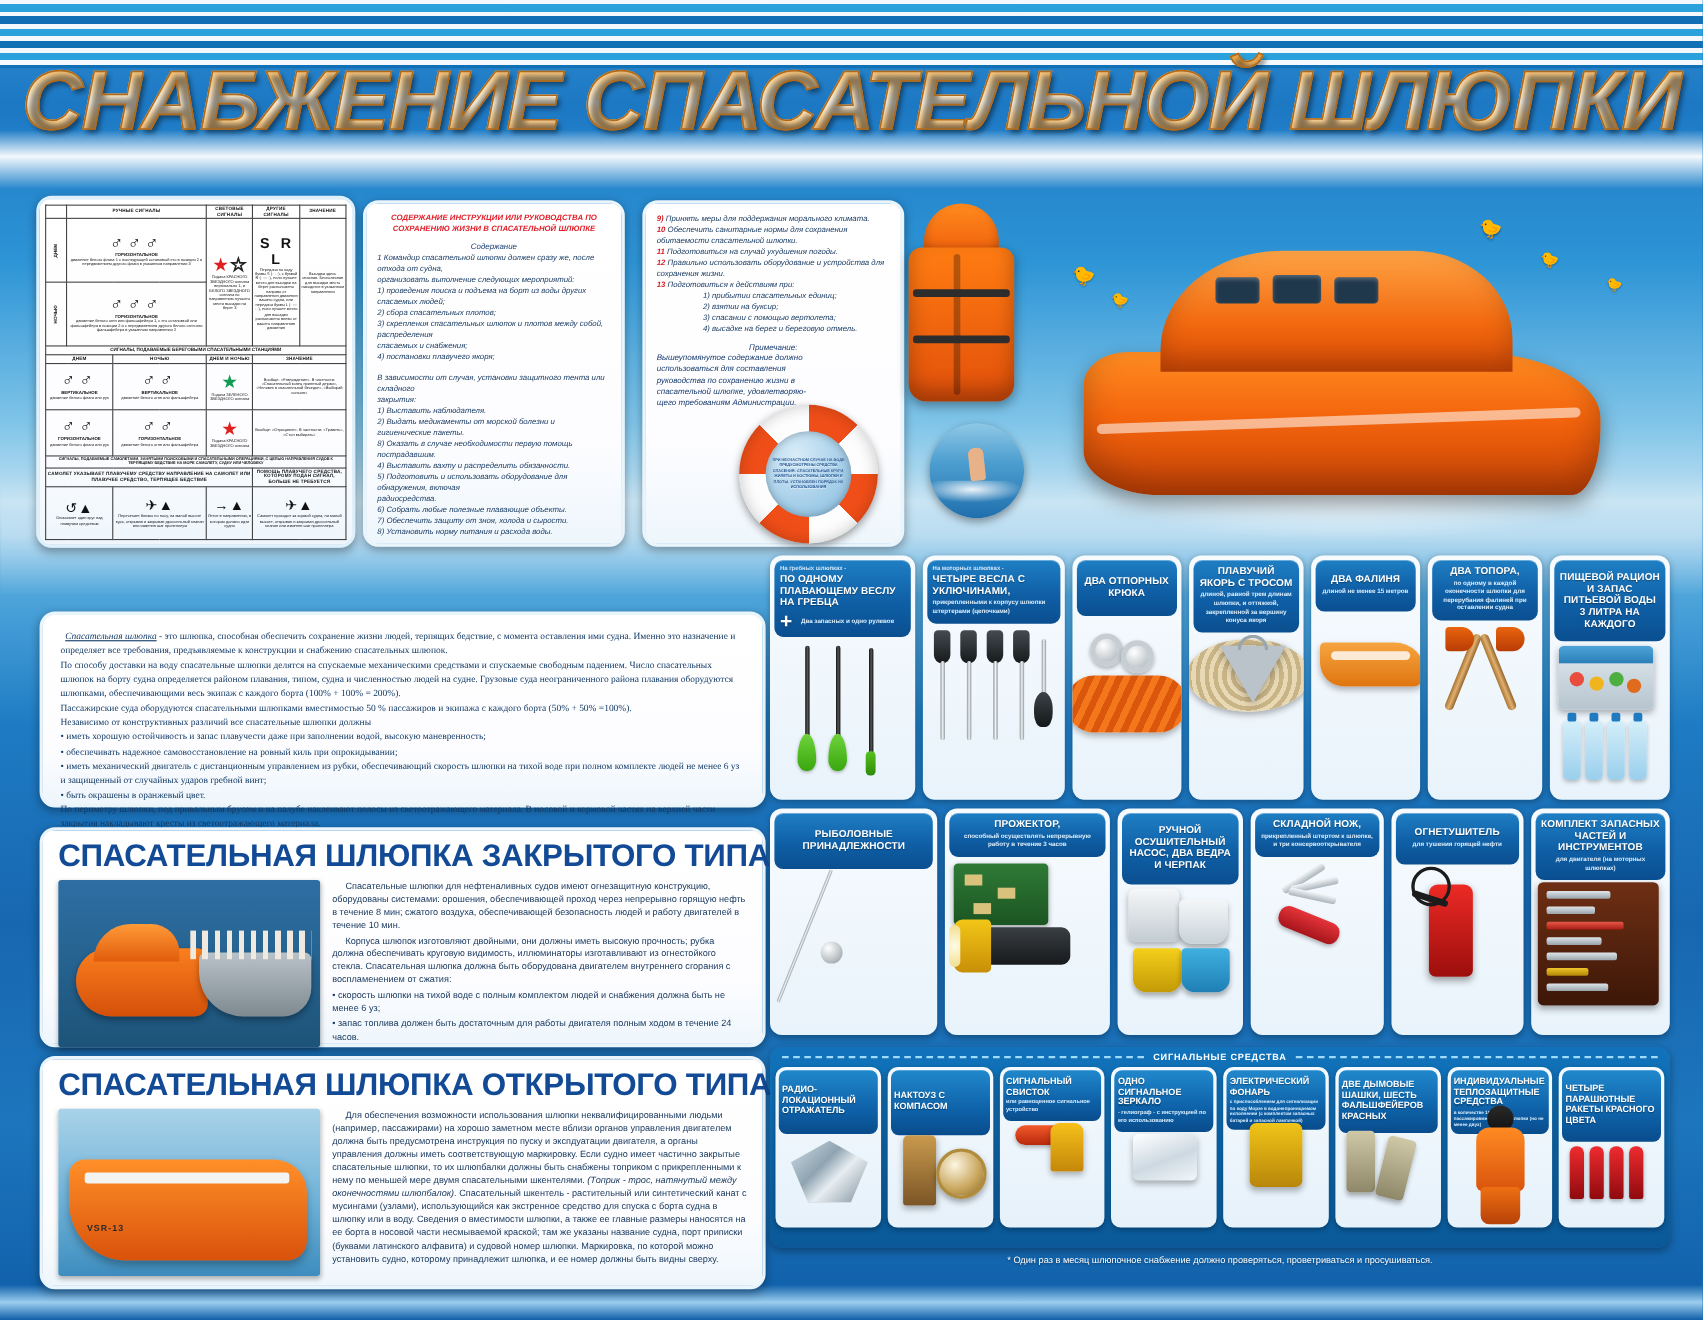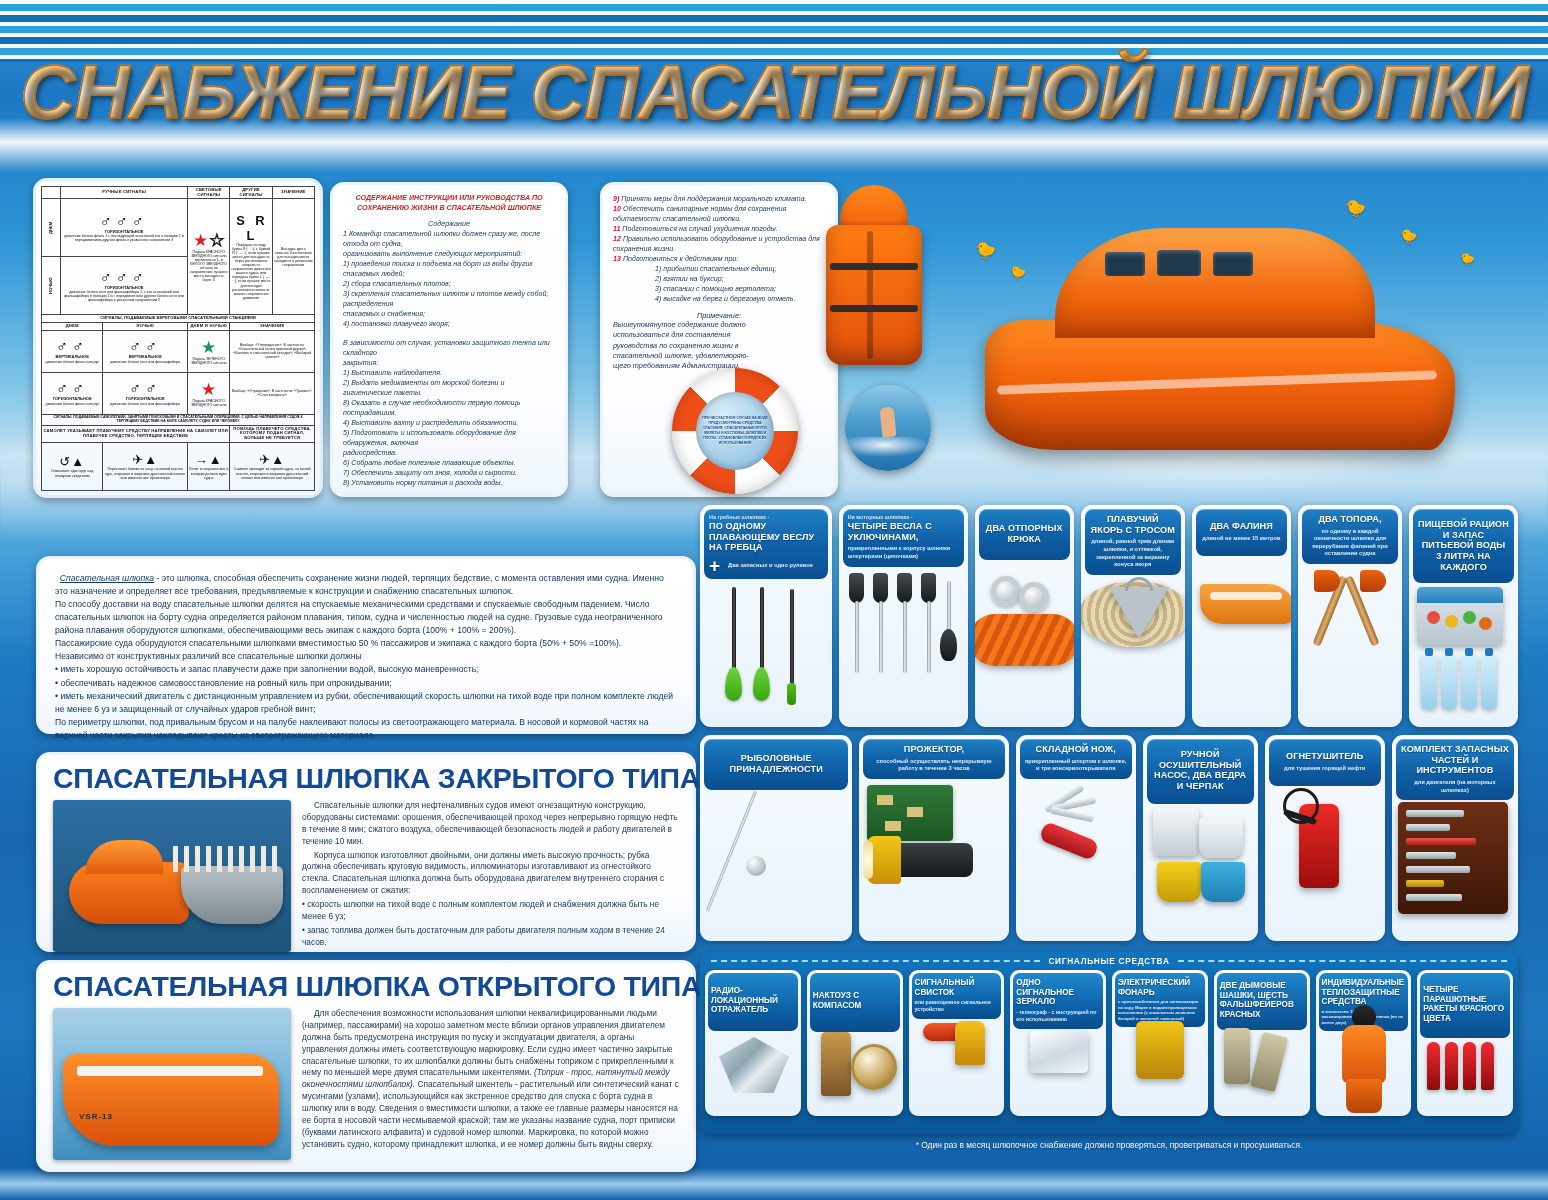--- a/index.html
+++ b/index.html
@@ -80,21 +80,21 @@
   .fig-row { font-size:16px; letter-spacing:4px; line-height:1; color:#000;}
   .star-red { color:#e02020; font-size:17px; }
   .star-white { color:#fff; font-size:17px; -webkit-text-stroke:1px #222;}
   .star-green { color:#129a55; font-size:17px;}
   .morse { font-size:13px; font-weight:bold; letter-spacing:1px;}
   .ship { font-size:13px; letter-spacing:1px;}
   .cap { display:block; font-weight:bold; font-size:4px; }
 
   
   #instr-left { left:330px; top:182px; width:238px; height:315px; padding:9px 10px; }
-  #instr-right { left:600px; top:182px; width:238px; height:315px; padding:9px 10px; overflow:hidden;}
+  #instr-right { left:584px; top:182px; width:238px; height:315px; padding:9px 10px; overflow:hidden;}
   .instr-head { color:#e0202a; font-weight:bold; font-style:italic; font-size:7.1px;
                 text-align:center; line-height:1.4; margin-bottom:5px; }
   .instr-sub { text-align:center; font-style:italic; font-size:7.2px; color:#1a3d73;
                margin-bottom:1px;}
   .instr-body { font-size:7.1px; font-style:italic; color:#13365f; line-height:1.41; }
   .instr-body p { margin:0; }
   .instr-body .ind { padding-left:42px; }
   .num { color:#d41f26; font-weight:bold; }
   .note-head { text-align:center; font-style:italic; font-size:7.3px; color:#16396b; margin-top:7px;}
   .note-body { font-size:7.3px; font-style:italic; color:#16396b; line-height:1.42; width:142px;}
@@ -154,21 +154,21 @@
      box-shadow: inset 0 2px 4px rgba(255,255,255,.25);}
   .boat .stripe { position:absolute; left:12px; top:178px; width:440px; height:9px;
      background:rgba(255,255,255,.55); border-radius:5px; transform:rotate(-2deg);}
   .boat .wake { position:absolute; left:-30px; top:226px; width:540px; height:70px;
      background: radial-gradient(ellipse at 50% 20%, rgba(255,255,255,.92), rgba(255,255,255,0) 65%);}
 
   
   .gull { position:absolute; color:#f4f8fb; font-size:17px; text-shadow:0 1px 2px rgba(0,0,0,.35);}
 
   
-  #about { left:36px; top:556px; width:660px; height:178px; padding:13px 16px; }
+  #about { left:36px; top:556px; width:660px; height:178px; padding:13px 16px;font-family:Liberation Serif, serif; }
   #about .t { font-size:8.6px; color:#123a66; line-height:1.52; }
   #about .t i { font-style:italic; text-decoration:underline;}
 
   #closed { left:36px; top:752px; width:660px; height:200px; padding:8px 14px 10px; }
   #open   { left:36px; top:960px; width:660px; height:212px; padding:8px 14px 10px; }
   .sec-title { font-size:28.5px; font-weight:bold; color:#124a95; letter-spacing:-.3px;
                line-height:1.08; margin-bottom:6px; white-space:nowrap;}
   .sec-flex { display:flex; gap:11px; }
   .photo { flex:0 0 238px; height:152px; border-radius:3px; position:relative; overflow:hidden;
            box-shadow:0 2px 5px rgba(0,0,0,.3);}
@@ -550,20 +550,21 @@
 
 <div class="panel glass" id="about">
   <div class="t">
     <p>&nbsp;&nbsp;<i>Спасательная шлюпка</i><span> - это шлюпка, способная обеспечить сохранение жизни людей, терпящих бедствие, с момента оставления ими судна. Именно это назначение и определяет все требования, предъявляемые к конструкции и снабжению спасательных шлюпок.</span></p>
     <p>По способу доставки на воду спасательные шлюпки делятся на спускаемые механическими средствами и спускаемые свободным падением. Число спасательных шлюпок на борту судна определяется районом плавания, типом, судна и численностью людей на судне. Грузовые суда неограниченного района плавания оборудуются шлюпками, обеспечивающими весь экипаж с каждого борта (100% + 100% = 200%).</p>
     <p>Пассажирские суда оборудуются спасательными шлюпками  вместимостью 50 % пассажиров и экипажа с каждого борта (50% + 50% =100%).</p>
     <p>Независимо от конструктивных различий все спасательные шлюпки должны</p>
     <p>• иметь хорошую остойчивость и запас плавучести даже при заполнении водой, высокую маневренность;</p>
     <p>• обеспечивать надежное самовосстановление на ровный киль при опрокидывании;</p>
     <p>• иметь механический двигатель с дистанционным управлением из рубки, обеспечивающий скорость шлюпки на тихой воде при полном комплекте людей не менее 6 уз и защищенный от случайных ударов гребной винт;</p>
+    <p>• быть окрашены в оранжевый цвет.</p>
     <p>По периметру шлюпки, под привальным брусом и на палубе наклеивают полосы из светоотражающего  материала. В носовой и кормовой частях на верхней части закрытия накладывают кресты из светоотражающего материала.</p>
   </div>
 </div>
 
 <div class="panel glass" id="closed">
   <div class="sec-title">СПАСАТЕЛЬНАЯ ШЛЮПКА ЗАКРЫТОГО ТИПА</div>
   <div class="sec-flex">
     <div class="photo sea">
       <div class="mini-boat"></div>
       <div class="mini-canopy"></div>
@@ -728,42 +729,42 @@
           <div class="chip" style="left:18px;top:36px"></div>
         </div>
         <div class="torch" style="left:34px;top:64px">
           <div class="head"></div>
           <div class="lens"></div>
         </div>
       </div>
     </div>
 
 
+    <div class="card" style="flex:1">
+      <div class="cap-box" style="padding:10px 5px 12px">
+        <div class="cap-main">РУЧНОЙ ОСУШИТЕЛЬНЫЙ НАСОС, ДВА ВЕДРА И ЧЕРПАК</div>
+      </div>
+      <div class="art">
+        <div class="pump" style="left:10px;top:4px"></div>
+        <div class="bucket" style="left:56px;top:14px;background:linear-gradient(180deg,#f4f7f9,#c8d2d8)"></div>
+        <div class="bucket" style="left:14px;top:58px;background:linear-gradient(180deg,#f5cf1b,#c39a06)"></div>
+        <div class="bucket" style="left:58px;top:58px;background:linear-gradient(180deg,#3fb0e0,#1f7fb5)"></div>
+      </div>
+    </div>
+
     <div class="card" style="flex:1.05">
       <div class="cap-box">
         <div class="cap-main">СКЛАДНОЙ НОЖ,</div>
         <div class="cap-sub">прикрепленный штертом к шлюпке, и три консервооткрывателя</div>
       </div>
       <div class="art">
         <div class="blade-steel" style="left:26px;top:16px;transform:rotate(-32deg)"></div>
         <div class="blade-steel" style="left:36px;top:22px;transform:rotate(-12deg)"></div>
         <div class="blade-steel" style="left:34px;top:32px;transform:rotate(12deg)"></div>
         <div class="knife" style="left:24px;top:52px;transform:rotate(22deg)"></div>
-      </div>
-    </div>
-
-    <div class="card" style="flex:1">
-      <div class="cap-box" style="padding:10px 5px 12px">
-        <div class="cap-main">РУЧНОЙ ОСУШИТЕЛЬНЫЙ НАСОС, ДВА ВЕДРА И ЧЕРПАК</div>
-      </div>
-      <div class="art">
-        <div class="pump" style="left:10px;top:4px"></div>
-        <div class="bucket" style="left:56px;top:14px;background:linear-gradient(180deg,#f4f7f9,#c8d2d8)"></div>
-        <div class="bucket" style="left:14px;top:58px;background:linear-gradient(180deg,#f5cf1b,#c39a06)"></div>
-        <div class="bucket" style="left:58px;top:58px;background:linear-gradient(180deg,#3fb0e0,#1f7fb5)"></div>
       </div>
     </div>
 
     <div class="card" style="flex:1.05">
       <div class="cap-box" style="padding:12px 5px 14px">
         <div class="cap-main">ОГНЕТУШИТЕЛЬ</div>
         <div class="cap-sub">для тушения горящей нефти</div>
       </div>
       <div class="art">
         <div class="exting" style="left:34px;top:18px">

